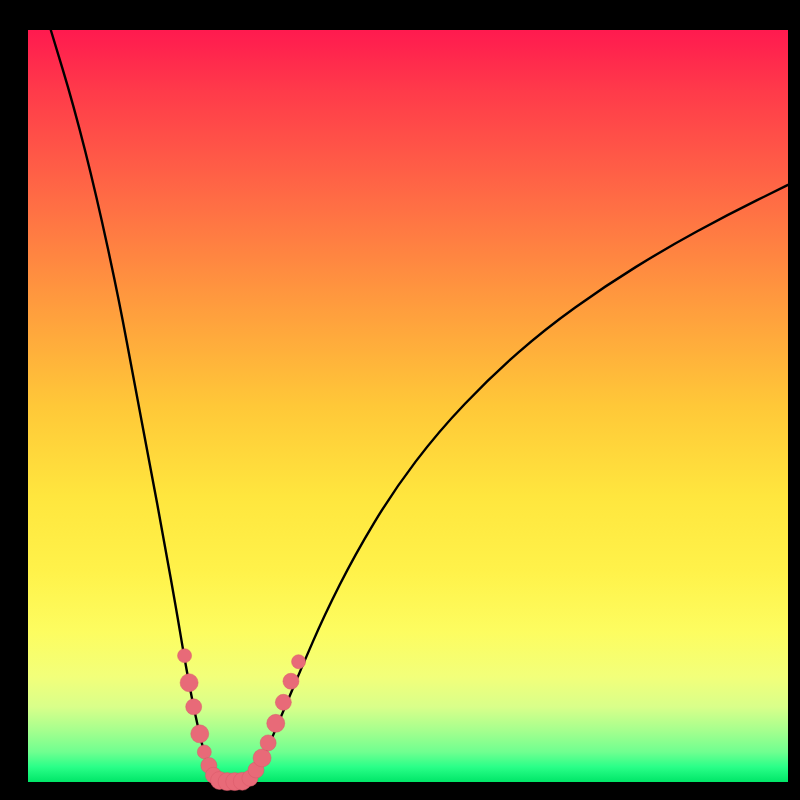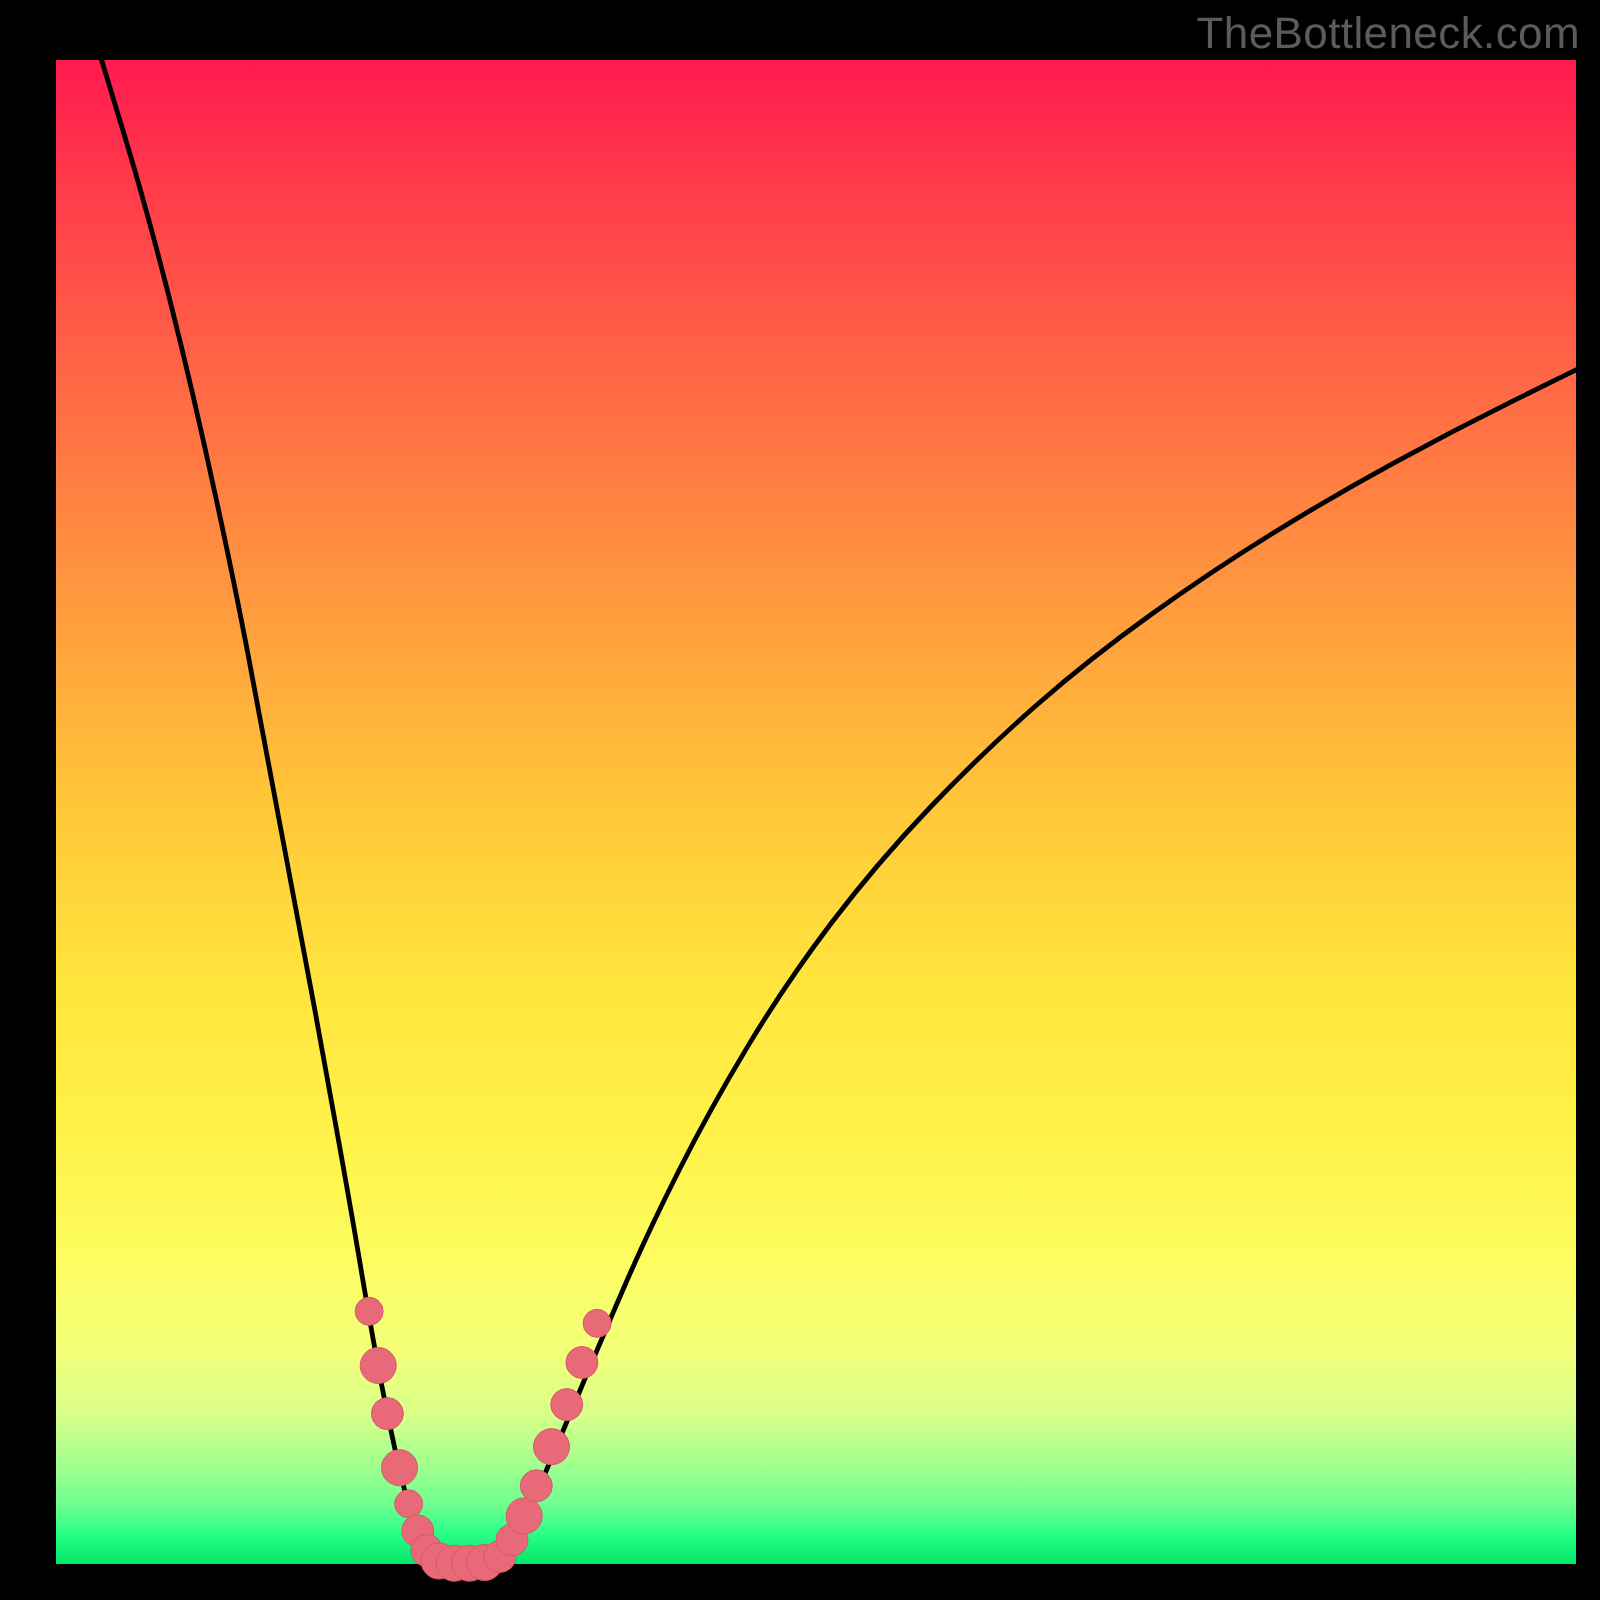--- a/index.html
+++ b/index.html
@@ -60,21 +60,20 @@
     fill: #e86a78;
     stroke: #d85868;
     stroke-width: 0.5;
   }
 </style>
 </head>
 <body>
 
 <div class="frame">
   <div class="plot" style="left: 28px; top: 30px; width: 760px; height: 752px;"></div>
-  <div class="watermark">TheBottleneck.com</div>
   <svg id="svg" width="800" height="800">
       <path d="M 50.80 30.00 Q 50.80 30.00 62.20 67.60 Q 73.60 105.20 85.00 150.32 Q 96.40 195.44 107.80 248.08 Q 119.20 300.72 126.80 342.08 Q 134.40 383.44 142.00 422.92 Q 149.60 462.40 157.20 503.76 Q 164.80 545.12 170.50 577.08 Q 176.20 609.04 180.00 631.60 Q 183.80 654.16 186.84 671.08 Q 189.88 688.00 192.54 701.16 Q 195.20 714.32 197.48 724.47 Q 199.76 734.62 201.66 742.52 Q 203.56 750.42 205.46 756.43 Q 207.36 762.45 208.88 766.58 Q 210.40 770.72 212.30 774.10 Q 214.20 777.49 216.10 779.18 Q 218.00 780.87 218.00 780.87 Q 218.00 780.87 221.04 781.25 Q 224.08 781.62 227.12 781.81 Q 230.16 782.00 233.20 782.00 Q 236.24 782.00 239.28 781.81 Q 242.32 781.62 245.36 781.25 Q 248.40 780.87 248.40 780.87 Q 248.40 780.87 252.20 775.80 Q 256.00 770.72 261.70 759.82 Q 267.40 748.91 275.00 730.86 Q 282.60 712.82 292.10 690.26 Q 301.60 667.70 313.00 641.38 Q 324.40 615.06 339.60 584.98 Q 354.80 554.90 373.80 523.31 Q 392.80 491.73 415.60 461.65 Q 438.40 431.57 465.00 403.74 Q 491.60 375.92 518.20 352.61 Q 544.80 329.30 575.20 307.49 Q 605.60 285.68 636.00 266.88 Q 666.40 248.08 696.80 231.54 Q 727.20 214.99 757.60 199.95 T 788.00 184.91" class="curve"></path>
       <g class="dots">
         <circle cx="184.56" cy="655.66" r="7"></circle>
         <circle cx="189.12" cy="682.74" r="9"></circle>
         <circle cx="193.68" cy="706.80" r="8"></circle>
         <circle cx="199.76" cy="733.87" r="9"></circle>
         <circle cx="204.32" cy="751.92" r="7"></circle>
         <circle cx="208.88" cy="765.46" r="8"></circle>
         <circle cx="213.44" cy="775.23" r="8"></circle>

